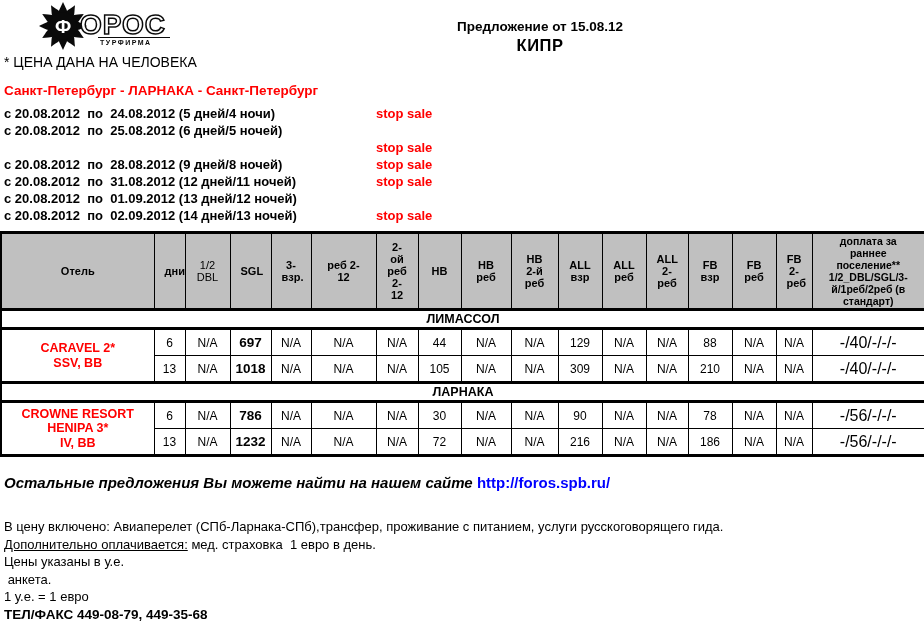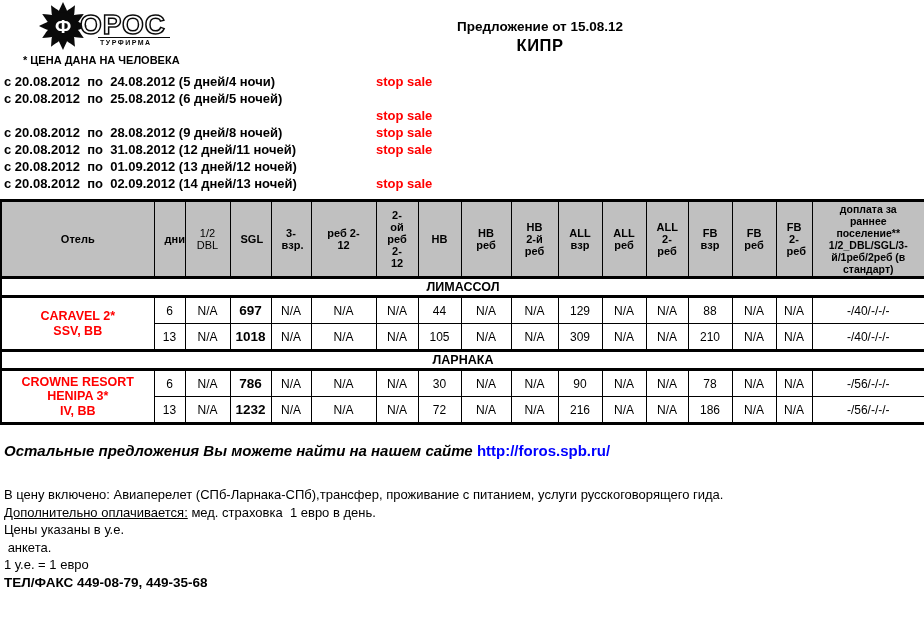--- a/index.html
+++ b/index.html
@@ -10,42 +10,42 @@
   body{font-family:"Liberation Sans","DejaVu Sans",sans-serif;color:var(--ink);}
   .page{position:relative;width:924px;height:626px;background:#fff;overflow:hidden;}
 
   
   .topbar{position:relative;height:50px;}
   .logo{position:absolute;left:38px;top:1px;}
   .title-block{position:absolute;left:420px;top:8px;width:240px;text-align:center;margin-top:11px;}
   .offer-label{font-size:13.5px;font-weight:bold;}
   .destination{font-size:16.5px;font-weight:bold;letter-spacing:.5px;margin-top:2px;}
 
-  .price-note{margin:4px 0 0 23px;font-size:11px;font-weight:bold;}
+  .price-note{margin:4px 0 0 4px;font-size:14px;font-weight:normal;}
   .route{margin:13px 0 0 4px;font-size:13.5px;font-weight:bold;color:var(--red);}
 
   .dates{margin:8px 0 0 4px;}
   .date-line{position:relative;height:17px;font-size:13px;font-weight:bold;}
   .date-text{white-space:pre;}
   .stop-sale{position:absolute;left:372px;top:0;color:var(--red);}
 
   
   table{width:924px;table-layout:fixed;border-collapse:collapse;margin-top:6px;
         border:2px solid #000;border-top:3px solid #000;border-bottom:3px solid #000;}
   th,td{border:1px solid #000;overflow:hidden;}
   thead th{background:var(--hdr-bg);font-size:11px;font-weight:bold;height:73px;
            text-align:center;vertical-align:middle;padding:1px 10px;border-bottom:3px solid #000;}
   thead th.light{font-weight:normal;}
   thead th.surcharge-h{font-size:10.5px;}
   .section-row td{border-top:3px solid #000;border-bottom:3px solid #000;height:17px;
                   text-align:center;font-weight:bold;font-size:12.5px;background:#fff;}
   .data-row td{height:27px;text-align:center;vertical-align:middle;font-size:12px;padding:0 1px;}
   td.hotel-cell{color:var(--red);font-weight:bold;font-size:12.5px;line-height:1.15;}
   td.sgl{font-weight:bold;font-size:13.5px;}
-  td.surcharge{font-size:12px;}
+  td.surcharge{font-size:16px;}
 
   
   .site-line{margin:17px 0 0 4px;font-size:15px;font-weight:bold;font-style:italic;}
   .site-line a{color:var(--blue);font-style:normal;text-decoration:none;cursor:pointer;}
   .info-block{margin:27px 12px 0 4px;}
   .info-line{font-size:13px;line-height:17.5px;white-space:pre-wrap;}
   .info-line .underline{text-decoration:underline;}
   .phone-line{margin:0 0 0 4px;font-size:13.5px;font-weight:bold;line-height:18px;}
 </style>
 </head>
@@ -79,20 +79,21 @@
         <line x1="60" y1="36.5" x2="132" y2="36.5" stroke="#0a0a0a" stroke-width="1"></line>
       </svg>
     </div>
     <div class="title-block">
       <div class="offer-label">Предложение от 15.08.12</div>
       <div class="destination">КИПР</div>
     </div>
   </div>
 
   <div class="price-note">* ЦЕНА ДАНА НА ЧЕЛОВЕКА</div>
+  <div class="route">Санкт-Петербург - ЛАРНАКА - Санкт-Петербург</div>
 
   <div class="dates" id="date-list">
       <div class="date-line"><span class="date-text">с 20.08.2012  по  24.08.2012 (5 дней/4 ночи)</span><span class="stop-sale">stop sale</span></div>
       <div class="date-line"><span class="date-text">с 20.08.2012  по  25.08.2012 (6 дней/5 ночей)</span></div>
       <div class="date-line"><span class="stop-sale">stop sale</span></div>
       <div class="date-line"><span class="date-text">с 20.08.2012  по  28.08.2012 (9 дней/8 ночей)</span><span class="stop-sale">stop sale</span></div>
       <div class="date-line"><span class="date-text">с 20.08.2012  по  31.08.2012 (12 дней/11 ночей)</span><span class="stop-sale">stop sale</span></div>
       <div class="date-line"><span class="date-text">с 20.08.2012  по  01.09.2012 (13 дней/12 ночей)</span></div>
       <div class="date-line"><span class="date-text">с 20.08.2012  по  02.09.2012 (14 дней/13 ночей)</span><span class="stop-sale">stop sale</span></div>
     </div>

